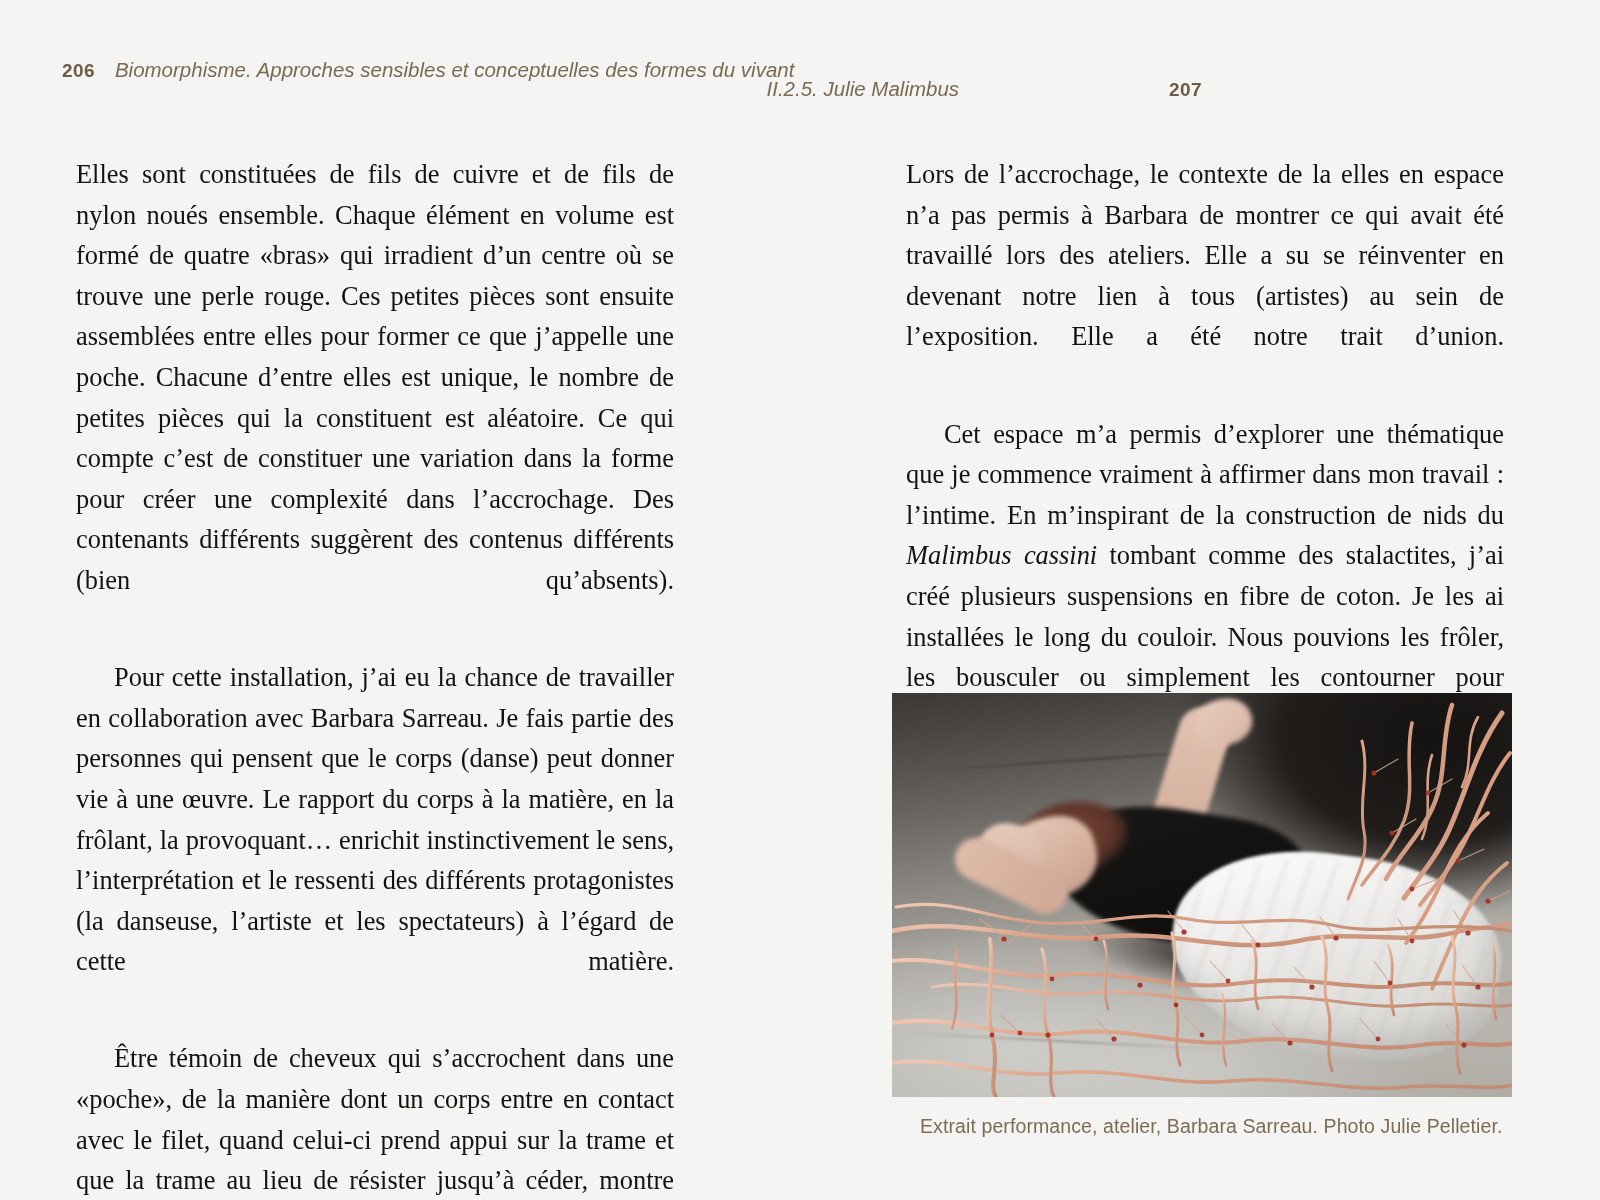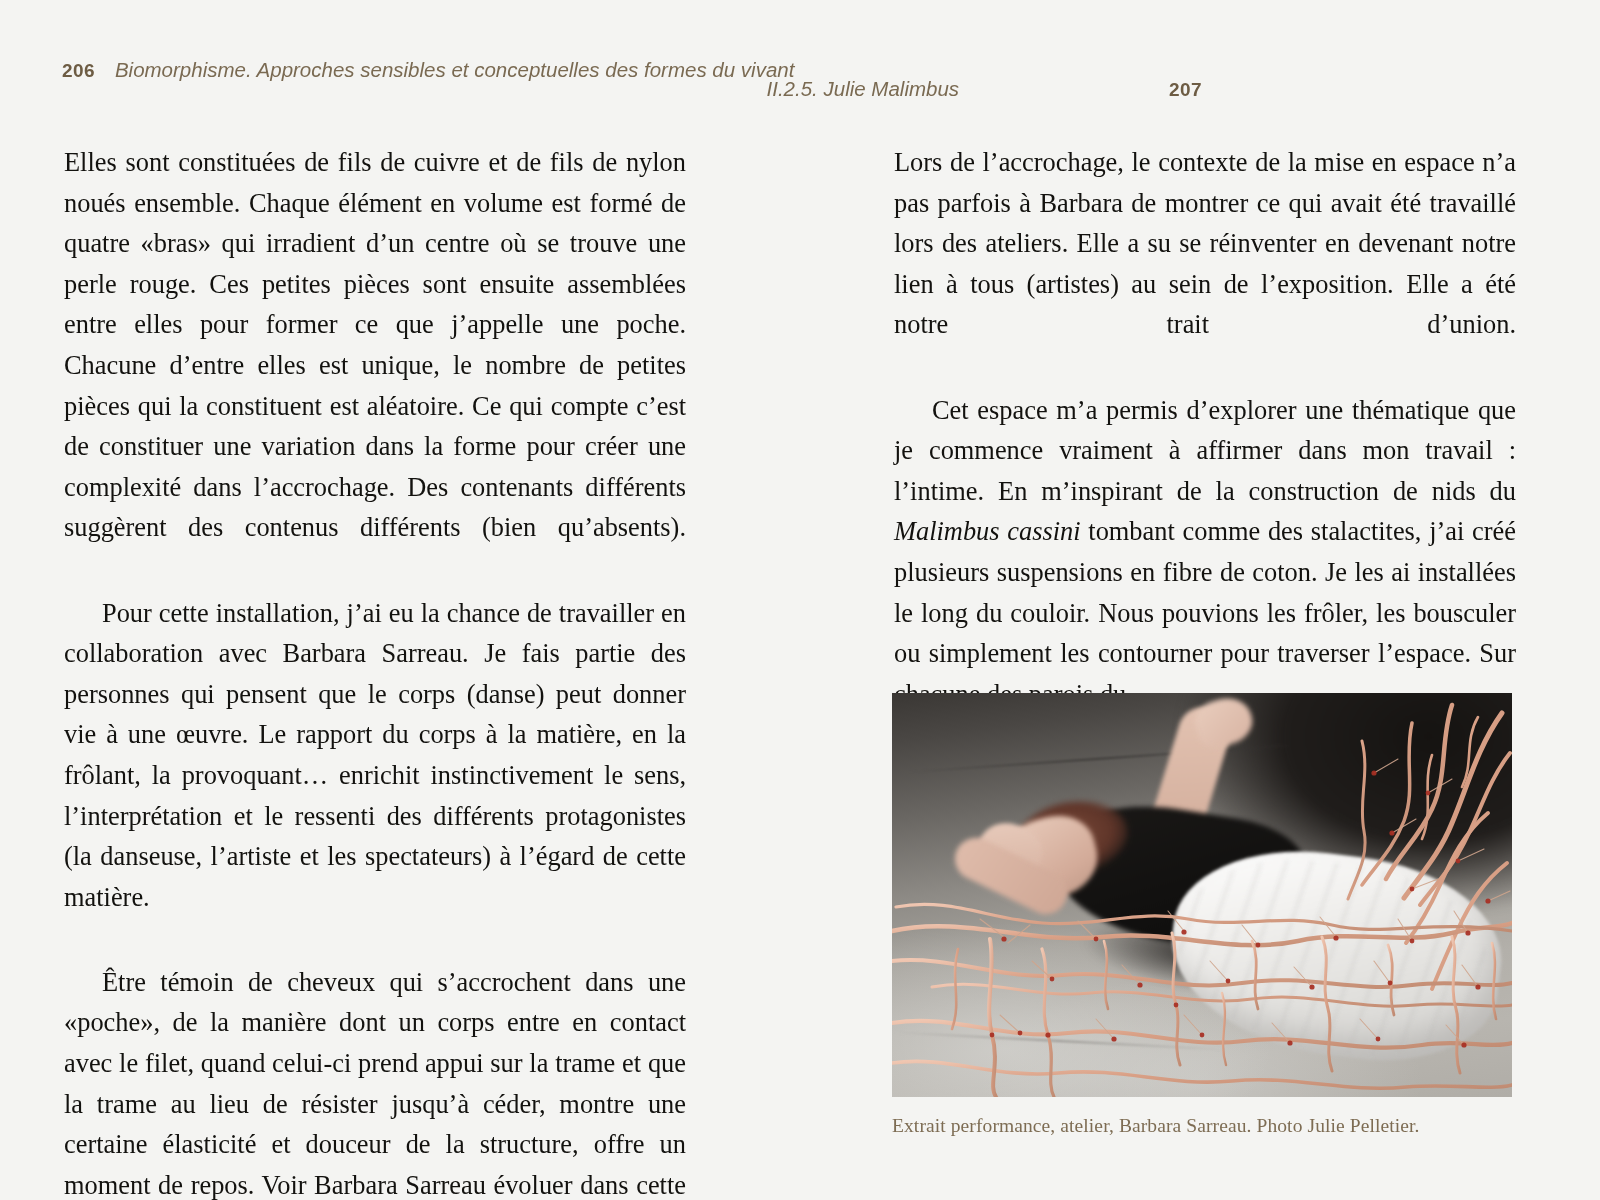--- a/index.html
+++ b/index.html
@@ -59,21 +59,21 @@
     line-height: 40.6px;
     color: #13120f;
     text-align: justify;
     text-justify: inter-word;
     hyphens: manual;
   }
   .col.left  { left: 60px; }
   .col.right { left: 890px; }
 
   .col p {
-    margin: 4px;
+    margin: 16px;
     text-indent: 0;
   }
   .col p + p { text-indent: 38px; }
 
   
   .col p { text-align: justify; }
   .col p::after {
     content: "";
     display: inline-block;
     width: 100%;
@@ -266,24 +266,25 @@
   
   .branches {
     position: absolute;
     inset: 0;
     width: 100%;
     height: 100%;
   }
 
   .caption {
     margin-top: 18px;
-    font-family: Liberation Serif, serif;
+    font-family: Liberation Sans, sans-serif;
     font-size: 19.5px;
     color: #7d6c53;
     letter-spacing: 0.1px;
+    margin-left: 28px;
   }
 </style>
 </head>
 <body>
 
 <div class="spread">
 
   <div class="running-head left">
     <span class="folio">206</span>
     <span class="head-title">Biomorphisme. Approches sensibles et conceptuelles des formes du vivant</span>
@@ -294,21 +295,21 @@
     <span class="folio">207</span>
   </div>
 
   <div class="col left">
     <p>Elles sont constituées de fils de cuivre et de fils de nylon noués ensemble. Chaque élément en volume est formé de quatre «bras» qui irradient d’un centre où se trouve une perle rouge. Ces petites pièces sont ensuite assemblées entre elles pour former ce que j’appelle une poche. Chacune d’entre elles est unique, le nombre de petites pièces qui la constituent est aléatoire. Ce qui compte c’est de constituer une variation dans la forme pour créer une complexité dans l’accrochage. Des contenants différents suggèrent des contenus différents (bien qu’absents).</p>
     <p>Pour cette installation, j’ai eu la chance de travailler en collaboration avec Barbara Sarreau. Je fais partie des personnes qui pensent que le corps (danse) peut donner vie à une œuvre. Le rapport du corps à la matière, en la frôlant, la provoquant… enrichit instinctivement le sens, l’interprétation et le ressenti des différents protagonistes (la danseuse, l’artiste et les spectateurs) à l’égard de cette matière.</p>
     <p class="nostretch">Être témoin de cheveux qui s’accrochent dans une «poche», de la manière dont un corps entre en contact avec le filet, quand celui-ci prend appui sur la trame et que la trame au lieu de résister jusqu’à céder, montre une certaine élasticité et douceur de la structure, offre un moment de repos. Voir Barbara Sarreau évoluer dans cette installation durant nos ateliers de travail a montré la richesse de lecture d’une œuvre. Ici l’animalité expérimentée par la danse s’est enrichie au fur et à mesure du travail. Parfois un insecte sortant</p>
   </div>
 
   <div class="col right">
-    <p>Lors de l’accrochage, le contexte de la mise en espace n’a pas parfois à Barbara de montrer ce qui avait été travaillé lors des ateliers. Elle a su se réinventer en devenant notre lien à tous (artistes) au sein de l’exposition. Elle a été notre trait d’union.</p>
+    <p>Lors de l’accrochage, le contexte de la elles en espace n’a pas permis à Barbara de montrer ce qui avait été travaillé lors des ateliers. Elle a su se réinventer en devenant notre lien à tous (artistes) au sein de l’exposition. Elle a été notre trait d’union.</p>
     <p class="nostretch"><span>Cet espace m’a permis d’explorer une thématique que je commence vraiment à affirmer dans mon travail : l’intime. En m’inspirant de la construction de nids du </span><em>Malimbus cassini</em><span> tombant comme des stalactites, j’ai créé plusieurs suspensions en fibre de coton. Je les ai installées le long du couloir. Nous pouvions les frôler, les bousculer ou simplement les contourner pour traverser l’espace. Sur chacune des parois du</span></p>
   </div>
 
   <figure class="figure" style="margin:0">
     <div class="photo" aria-label="Performer lying on a concrete floor beside copper and nylon branching structures">
       <div class="floor"></div>
       <div class="wall"></div>
       <div class="seamline"></div>
       <div class="seamline2"></div>
 

